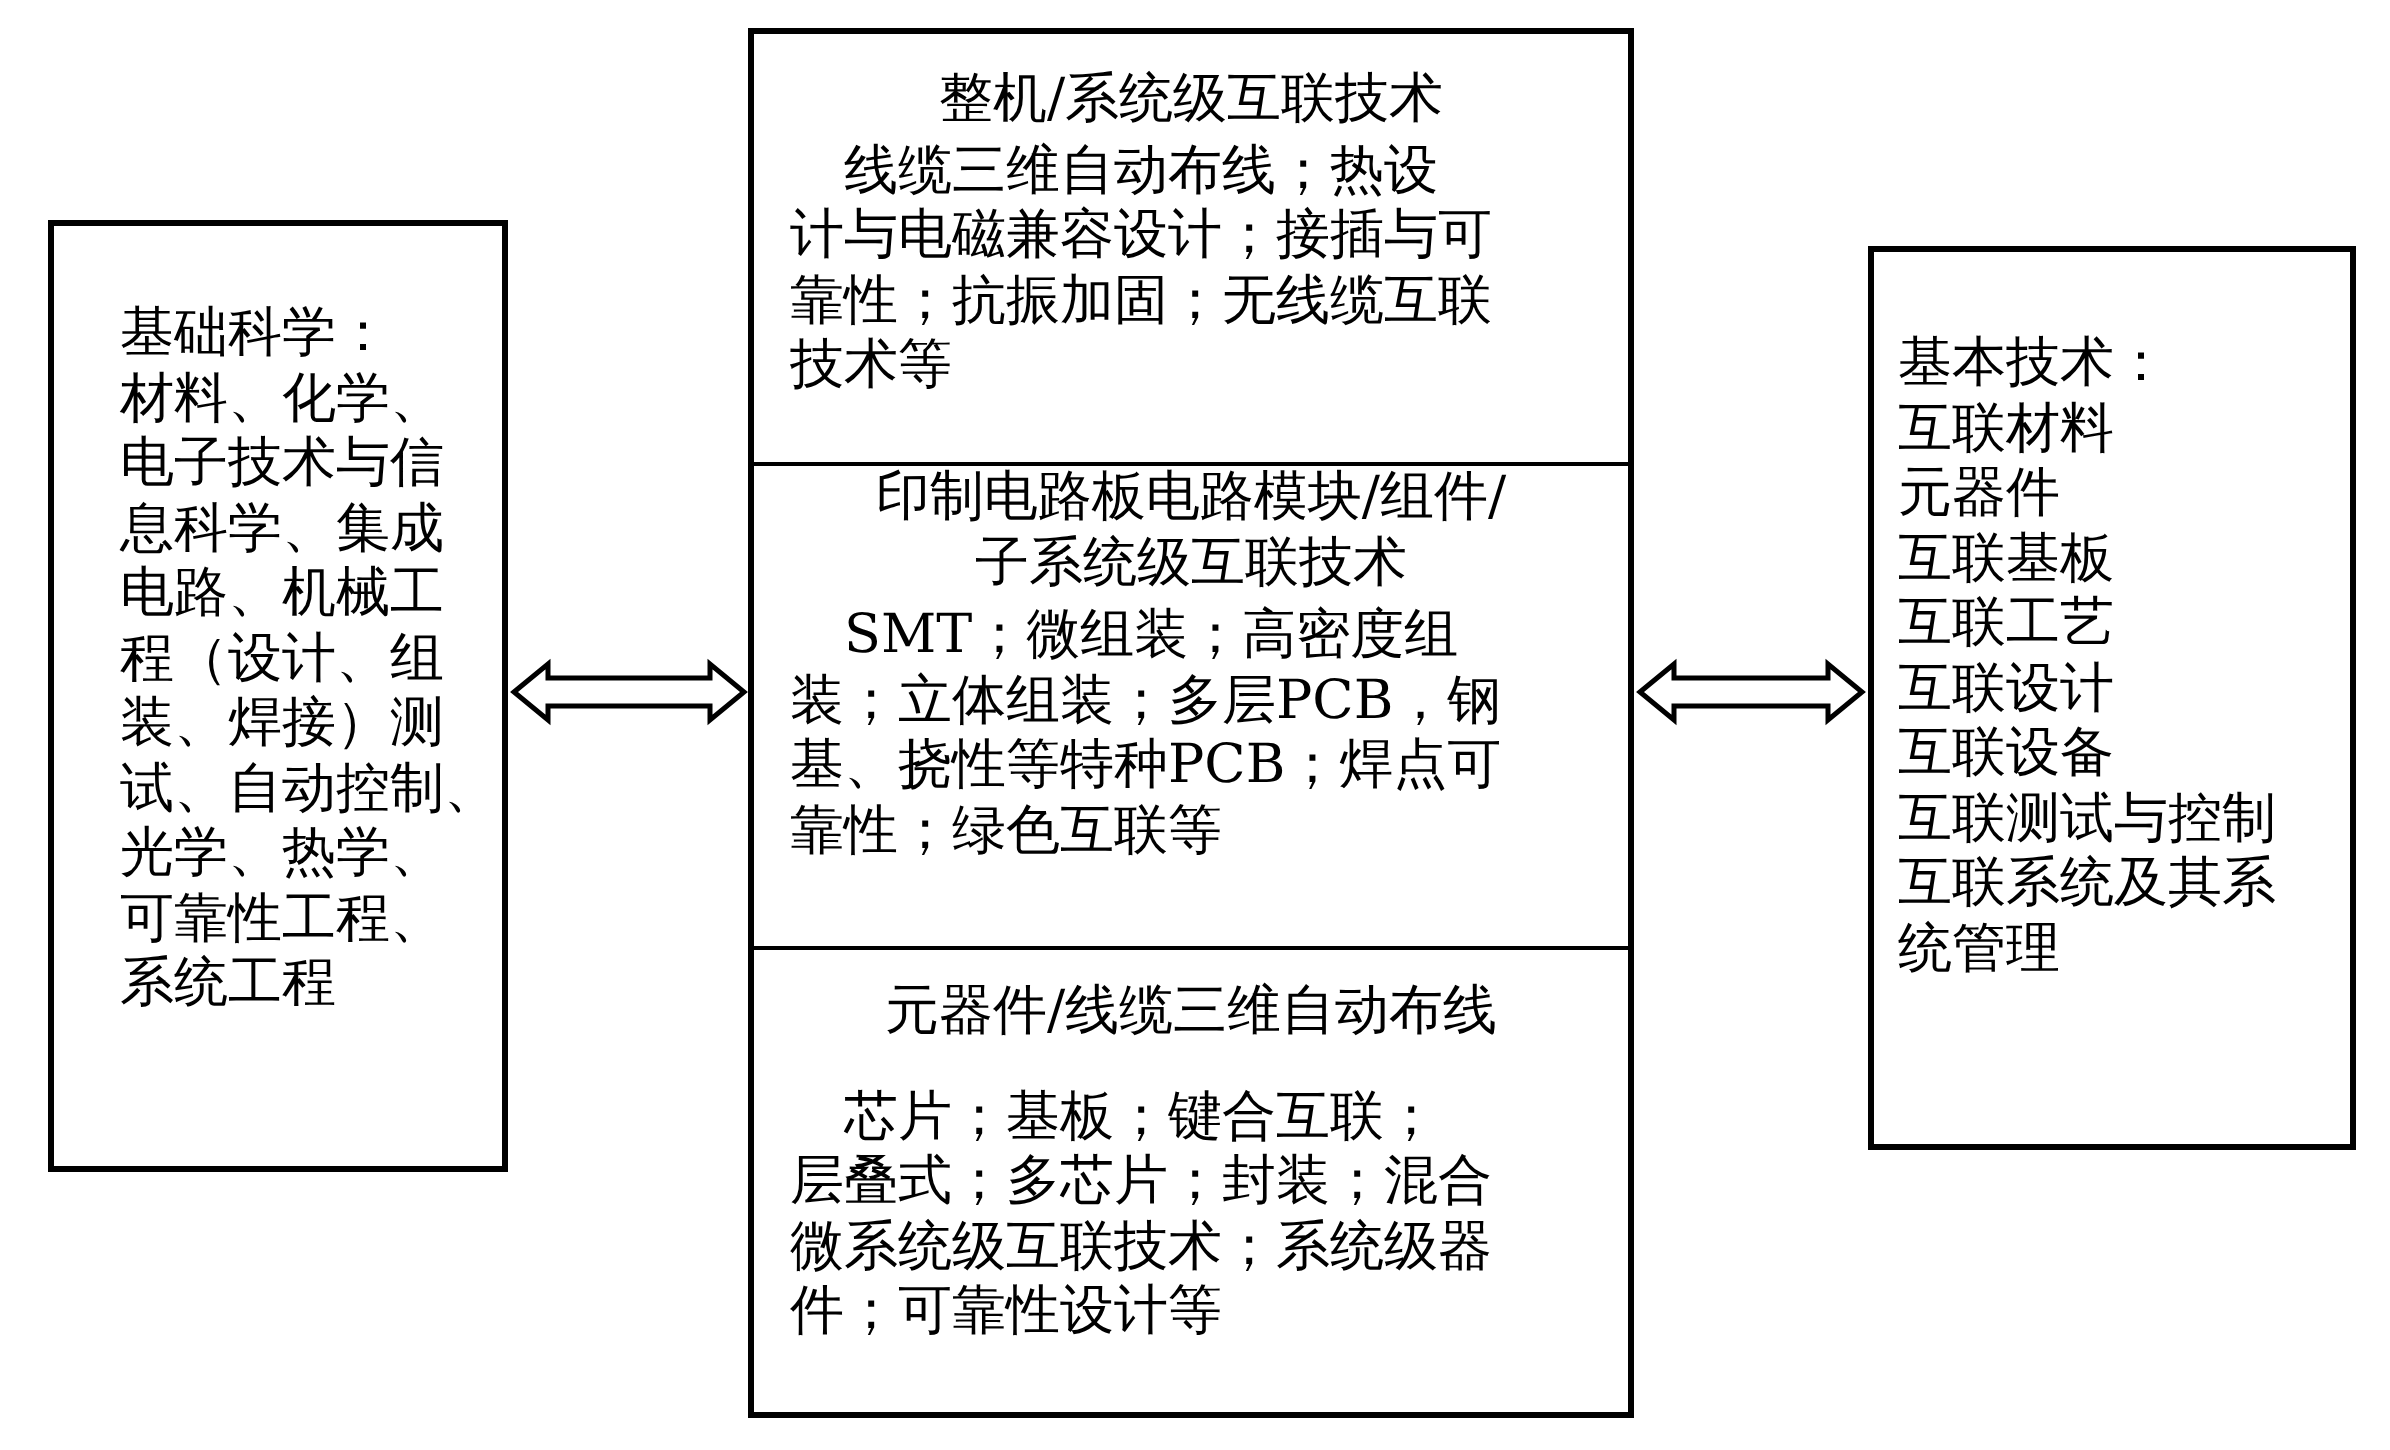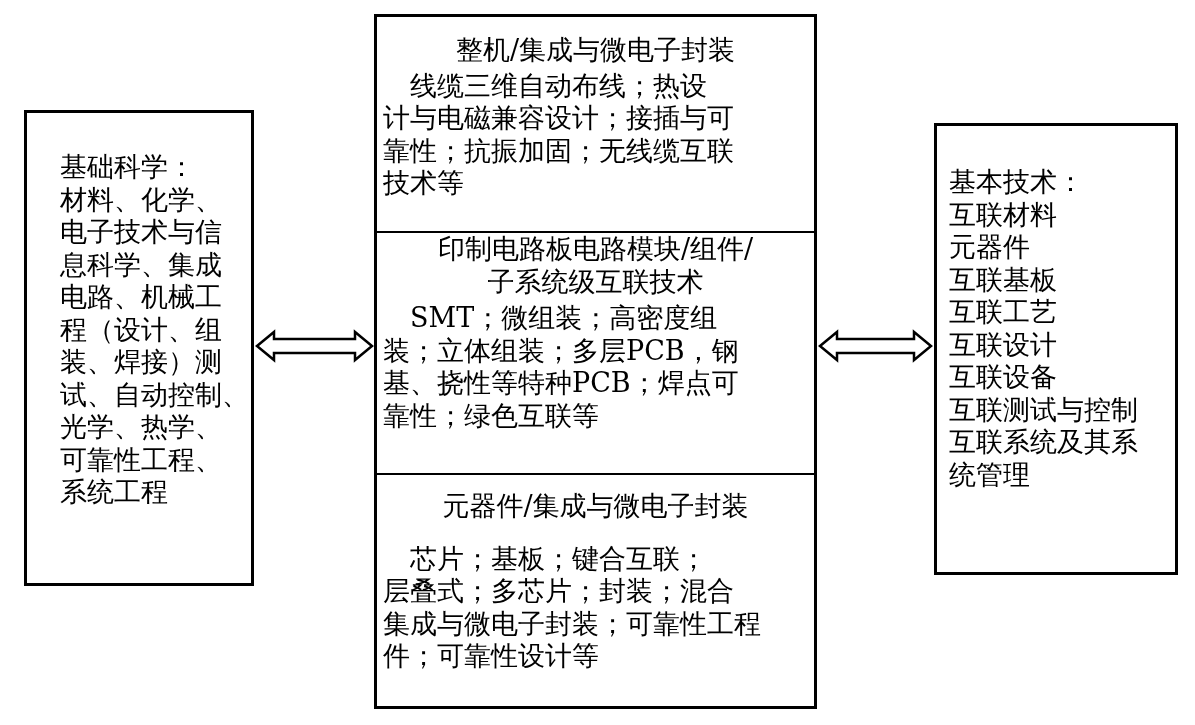--- a/index.html
+++ b/index.html
@@ -7,21 +7,21 @@
            font-family:"DejaVu Serif","Liberation Serif",serif; color:#000; }
     .box { position:absolute; border:3px solid #000; box-sizing:border-box; background:#fff; }
     .txt { font-size:27px; line-height:32.5px; white-space:pre; }
     #left-box { left:24px; top:110px; width:230px; height:476px; }
     #left-box .txt { position:absolute; left:33px; top:38px; }
     #right-box { left:934px; top:123px; width:244px; height:452px; }
     #right-box .txt { position:absolute; left:12px; top:40px; }
     #center-box { left:374px; top:14px; width:443px; height:695px; }
     .section { position:absolute; left:0; right:0; }
     .section .title { text-align:center; font-size:27px; line-height:32.5px; white-space:pre; }
-    .section .body { font-size:27px; line-height:32.5px; white-space:pre; padding-left:6px; }
+    .section .body { font-size:27px; line-height:32.5px; white-space:pre; padding-left:18px; }
     #sec1 { top:0; height:214px; border-bottom:2px solid #000; }
     #sec1 .title { margin-top:17px; }
     #sec1 .body { margin-top:3px; }
     #sec2 { top:216px; height:240px; border-bottom:2px solid #000; }
     #sec2 .title { }
     #sec2 .body { margin-top:4px; }
     #sec3 { top:458px; bottom:0; }
     #sec3 .title { margin-top:15px; }
     #sec3 .body { margin-top:20px; }
     .arrow { position:absolute; }
@@ -42,39 +42,39 @@
 可靠性工程、
 系统工程</div>
 </div>
 
 <svg class="arrow" style="left:254px; top:328px;" width="122" height="36" viewBox="0 0 122 36">
   <path d="M3,18 L20,4 L20,11 L101,11 L101,4 L118,18 L101,32 L101,25 L20,25 L20,32 Z" fill="#fff" stroke="#000" stroke-width="2.5" stroke-linejoin="miter"></path>
 </svg>
 
 <div id="center-box" class="box">
   <div id="sec1" class="section">
-    <div class="title">整机/集成与微电子封装</div>
+    <div class="title">整机/系统级互联技术</div>
     <div class="body">　线缆三维自动布线；热设
 计与电磁兼容设计；接插与可
 靠性；抗振加固；无线缆互联
 技术等</div>
   </div>
   <div id="sec2" class="section">
     <div class="title">印制电路板电路模块/组件/
 子系统级互联技术</div>
     <div class="body">　SMT；微组装；高密度组
 装；立体组装；多层PCB，钢
 基、挠性等特种PCB；焊点可
 靠性；绿色互联等</div>
   </div>
   <div id="sec3" class="section">
-    <div class="title">元器件/集成与微电子封装</div>
+    <div class="title">元器件/线缆三维自动布线</div>
     <div class="body">　芯片；基板；键合互联；
 层叠式；多芯片；封装；混合
-集成与微电子封装；可靠性工程
+微系统级互联技术；系统级器
 件；可靠性设计等</div>
   </div>
 </div>
 
 <svg class="arrow" style="left:817px; top:328px;" width="118" height="36" viewBox="0 0 118 36">
   <path d="M3,18 L20,4 L20,11 L97,11 L97,4 L114,18 L97,32 L97,25 L20,25 L20,32 Z" fill="#fff" stroke="#000" stroke-width="2.5" stroke-linejoin="miter"></path>
 </svg>
 
 <div id="right-box" class="box">
   <div class="txt">基本技术：

